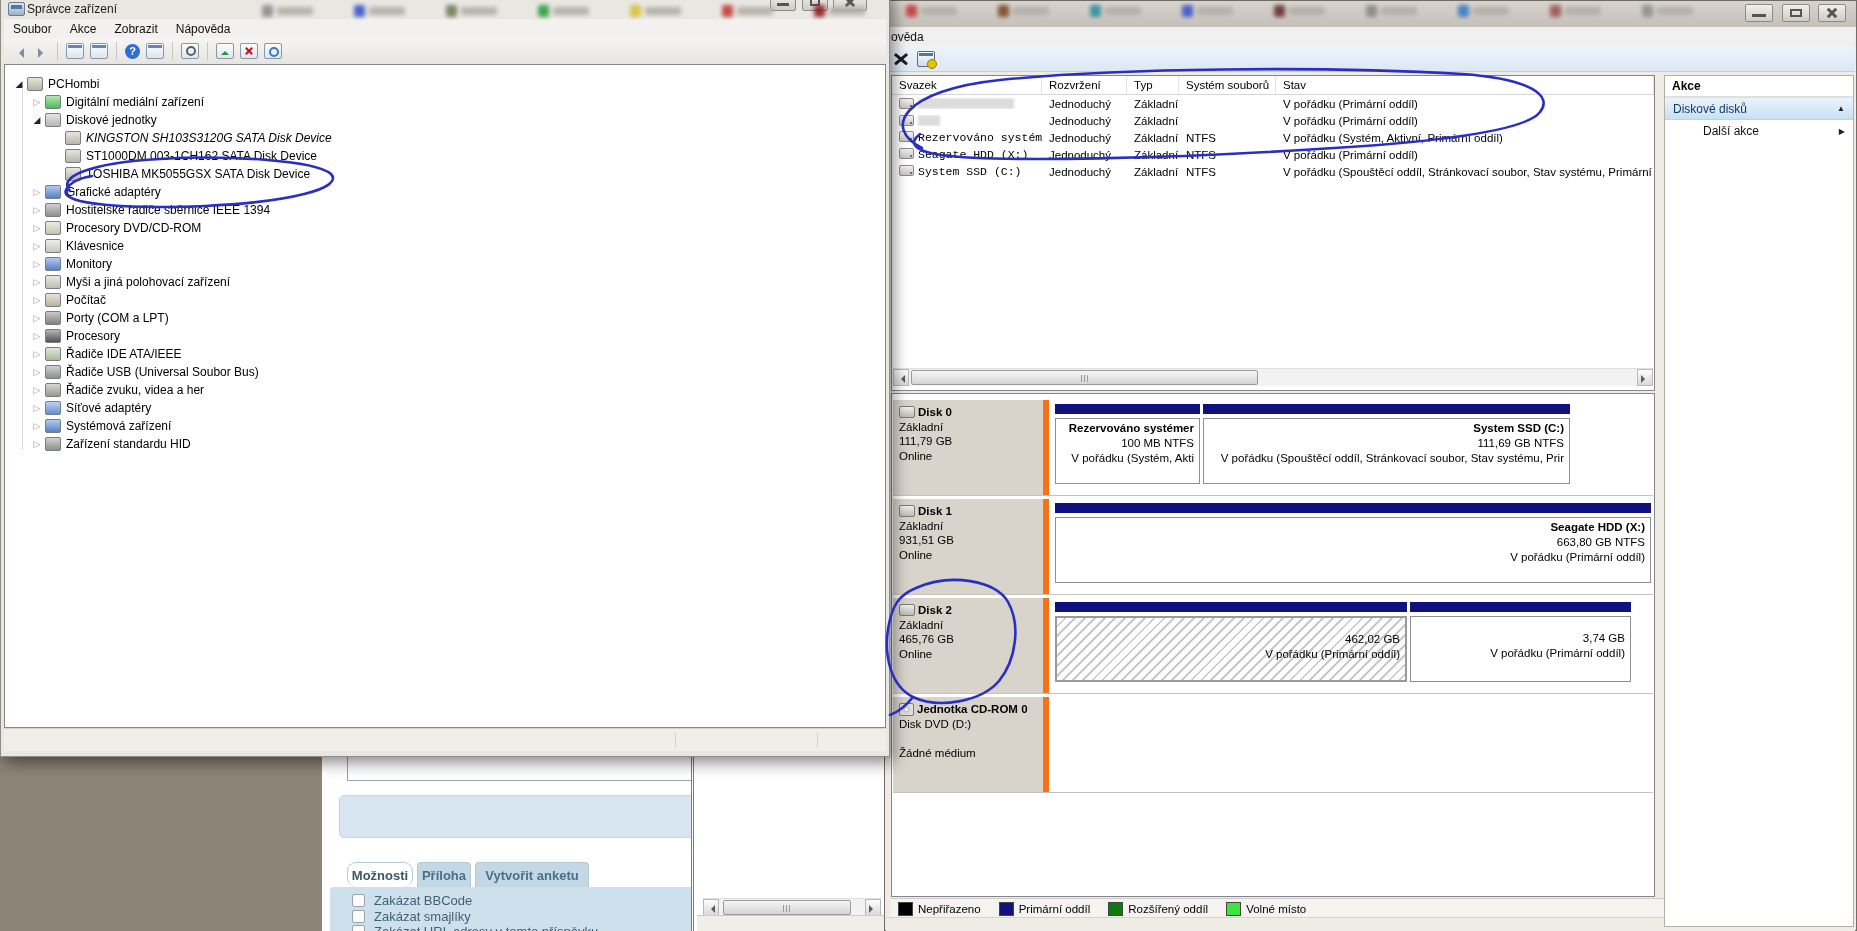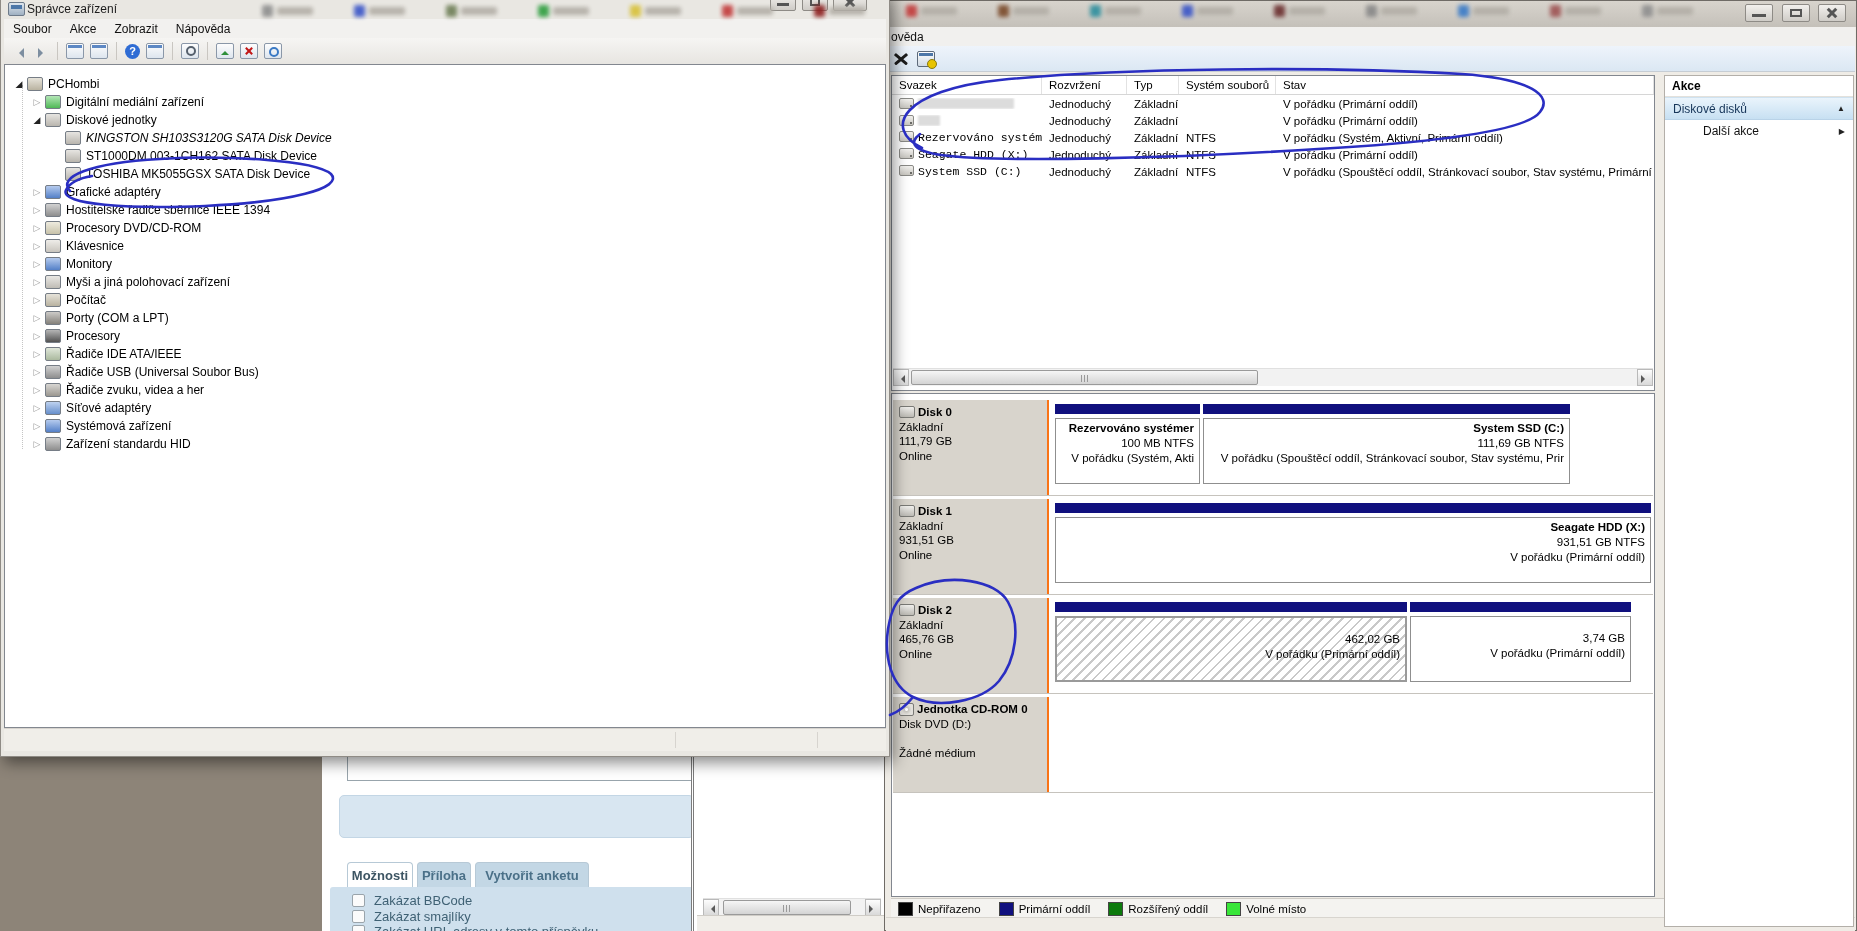--- a/index.html
+++ b/index.html
@@ -105,21 +105,21 @@
   .sb-btn.r:after{right:3px;border-left-color:#5a5a5a;}
   .sb-thumb{position:absolute;top:1px;height:15px;border:1px solid #9a9a9a;border-radius:2px;
       background:linear-gradient(#f6f6f6,#d4d4d4);box-sizing:border-box;}
   .sb-thumb:after{content:"";position:absolute;left:50%;top:4px;width:8px;height:7px;transform:translateX(-50%);
       background:repeating-linear-gradient(90deg,#9a9a9a 0 1px,transparent 1px 3px);}
   
   #graph{position:absolute;left:6px;top:392px;width:764px;height:504px;background:#fff;
       border:1px solid #82878f;box-sizing:border-box;overflow:hidden;}
   .disk-row{position:absolute;left:1px;right:1px;height:95px;border-bottom:1px solid #c6c3bd;}
   .disk-label{position:absolute;left:0;top:0;width:156px;height:100%;background:#d8d4cc;
-      border-right:2px solid #f97316;box-sizing:border-box;padding:5px 0 0 6px;font-size:11.5px;color:#000;line-height:14.5px;}
+      border-right:6px solid #f97316;box-sizing:border-box;padding:5px 0 0 6px;font-size:11.5px;color:#000;line-height:14.5px;}
   .disk-label .nm{font-weight:bold;display:flex;align-items:center;gap:3px;}
   .hd-ico{width:14px;height:10px;border:1px solid #7a7a76;border-radius:2px;flex:none;
       background:linear-gradient(#f0efec,#bcbab4);}
   .cd-ico{width:13px;height:11px;border:1px solid #7a7a76;border-radius:2px;flex:none;
       background:radial-gradient(circle at 50% 50%,#fff 1px,#c9c7c1 2px,#e3e1dc 5px);}
   .parts{position:absolute;left:162px;top:4px;bottom:4px;right:2px;display:flex;gap:3px;align-items:flex-start;text-align:right;}
   .part{position:relative;height:84px;}
   .part .bar{height:10px;width:100%;}
   .part .body{margin-top:4px;height:66px;border:1px solid #8f8f8f;background:#fff;box-sizing:border-box;
       padding:2px 5px;font-size:11.5px;line-height:15px;color:#000;overflow:hidden;white-space:nowrap;}
@@ -164,21 +164,21 @@
 </style>
 </head>
 <body>
 
 <div id="screen" style="background: rgb(141, 132, 120);">
 
   <div id="forum" class="abs">
     <div id="forum-input"></div>
     <div id="forum-bluebox"></div>
     <div id="forum-tabs">
-        <div class="ftab active" style="left: 25px; width: 66px;">Možnosti</div>
+        <div class="ftab active" style="left: 25px; width: 66px; border-radius: 9px;">Možnosti</div>
         <div class="ftab" style="left: 95px; width: 54px;">Příloha</div>
         <div class="ftab" style="left: 153px; width: 114px;">Vytvořit anketu</div>
       </div>
     <div id="forum-panel">
         <div class="fopt" style="top: 6px;">
           <span class="cb"></span>
           <span>Zakázat BBCode</span>
         </div>
         <div class="fopt" style="top: 21.5px;">
           <span class="cb"></span>
@@ -320,21 +320,21 @@
             </div>
             <div>Základní</div>
             <div>931,51 GB</div>
             <div>Online</div>
           </div>
           <div class="parts">
             <div class="part" style="width: 597px;">
               <div class="bar" style="background: rgb(16, 16, 126);"></div>
               <div class="body">
                 <div class="lb">Seagate HDD  (X:)</div>
-                <div>931,51 GB NTFS</div>
+                <div>663,80 GB NTFS</div>
                 <div>V pořádku (Primární oddíl)</div>
               </div>
             </div>
           </div>
         </div>
         <div class="disk-row" style="top: 204px;">
           <div class="disk-label">
             <div class="nm">
               <span class="hd-ico"></span>
               <span>Disk 2</span>

